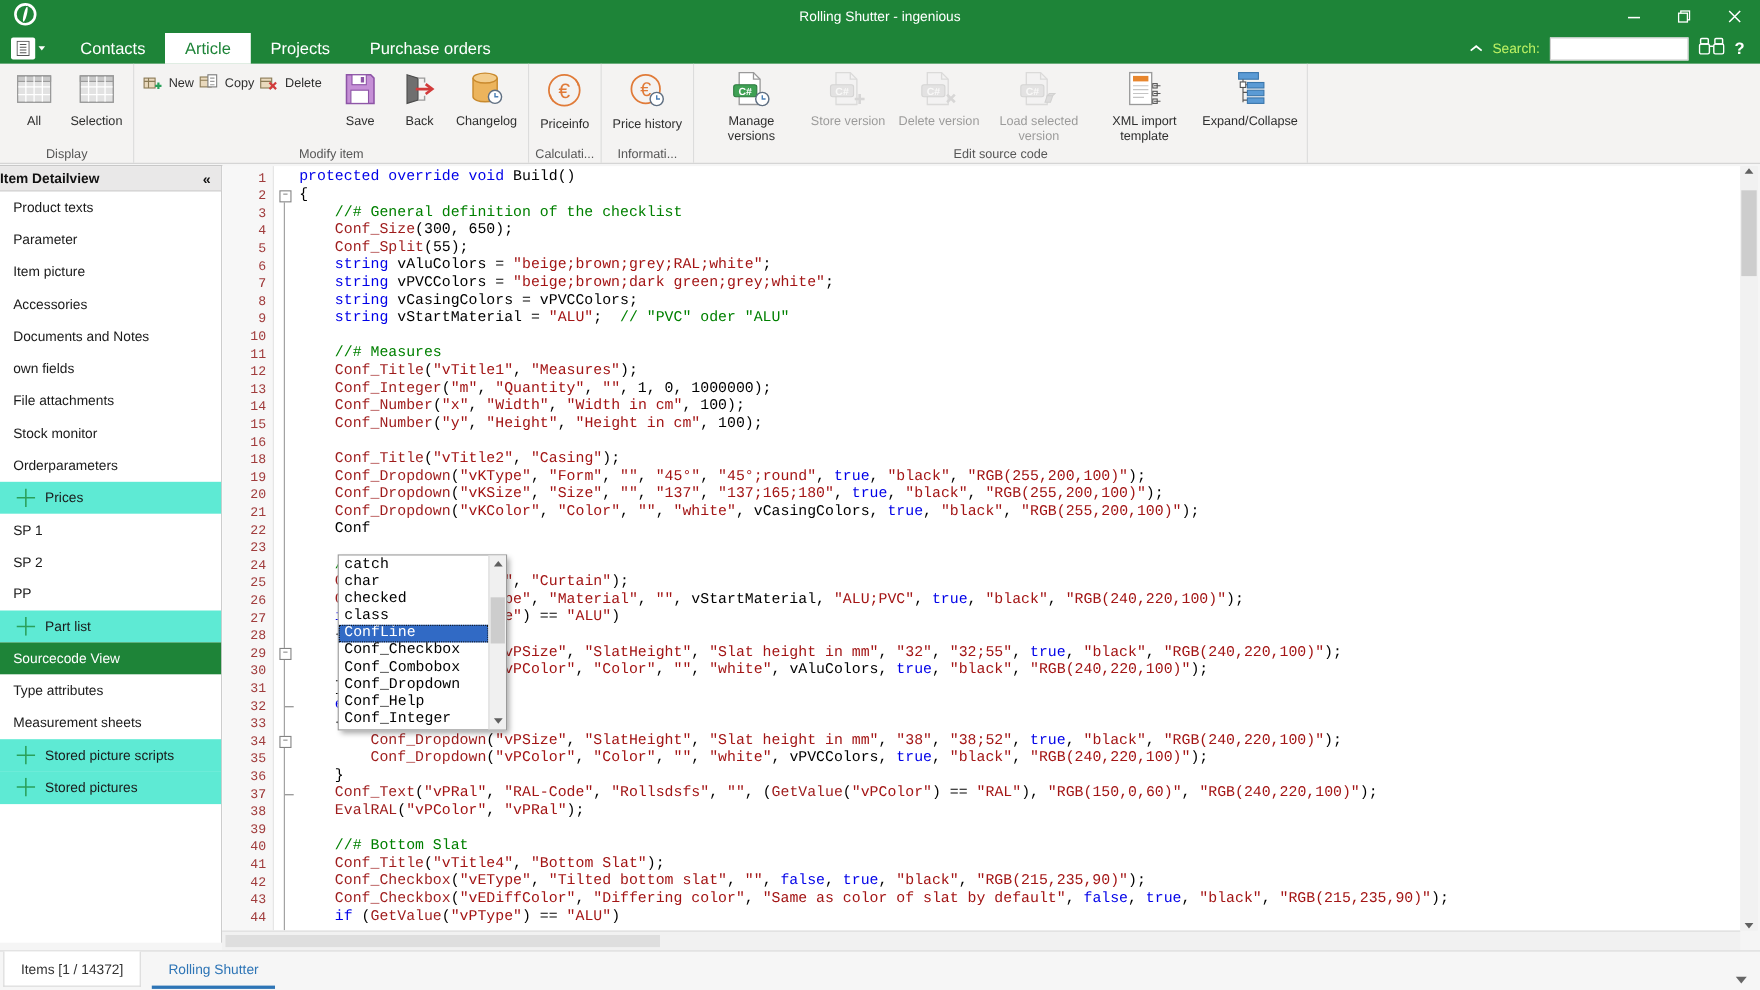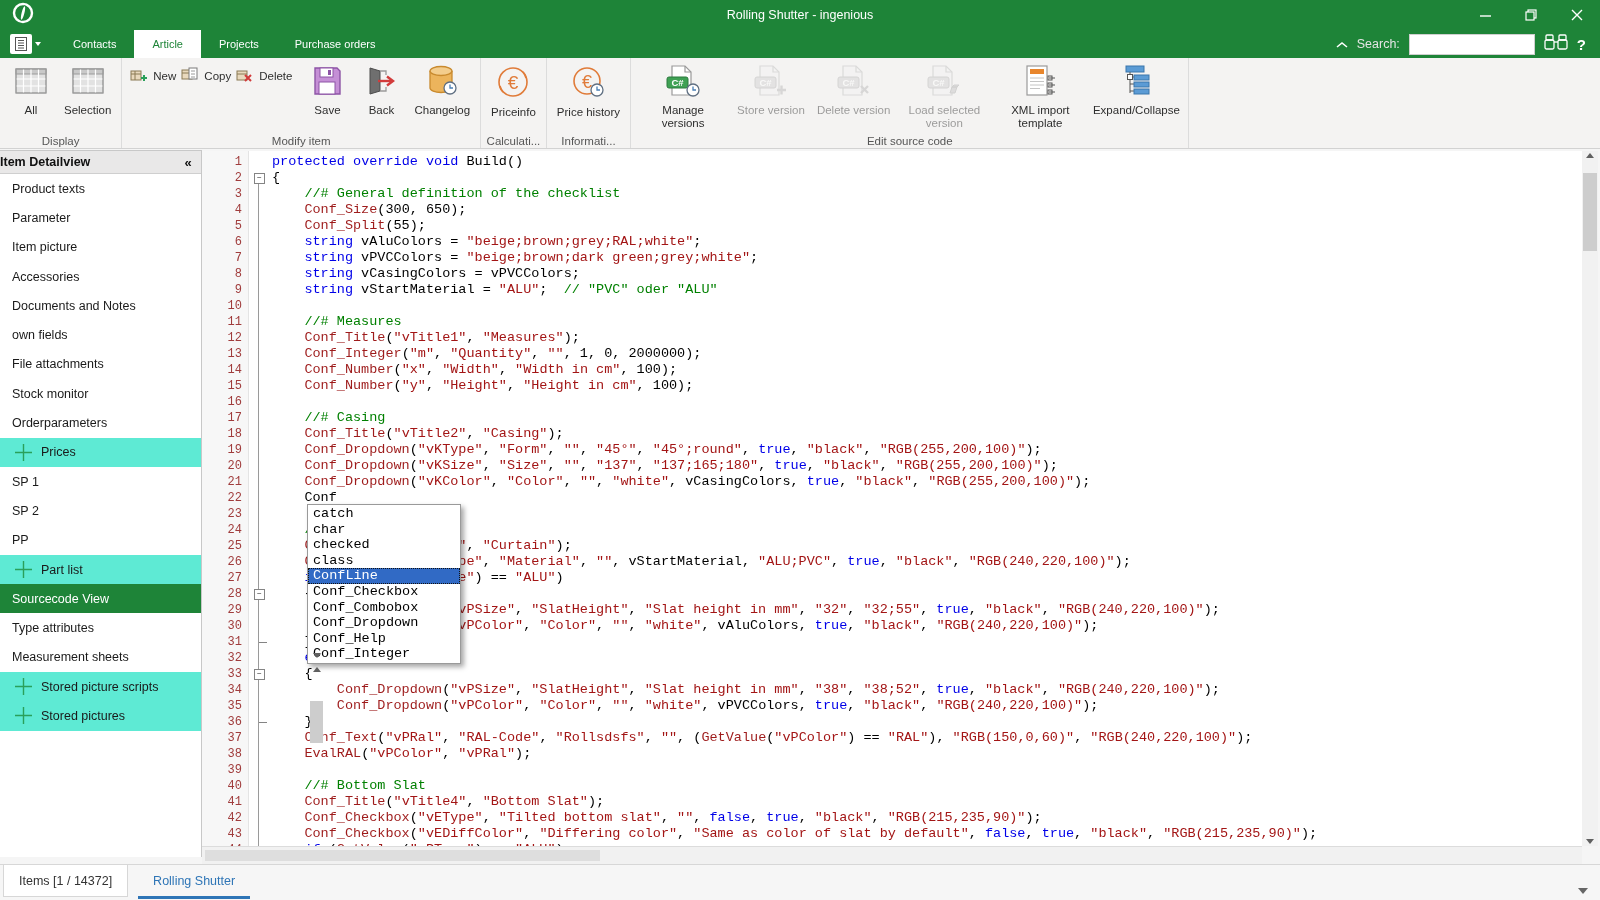--- a/index.html
+++ b/index.html
@@ -16,24 +16,24 @@
   .logo{margin-left:12px;z-index:2;}
   .wtitle{position:absolute;left:0;right:0;text-align:center;color:#fff;font-size:12.5px;}
   .winbtns{margin-left:auto;display:flex;height:100%;z-index:2;}
   .winbtn{width:46px;height:100%;display:flex;align-items:center;justify-content:center;color:#fff;cursor:default;}
   
   .tabbar{position:absolute;left:0;top:30px;right:0;height:28px;background:var(--green);
           display:flex;align-items:stretch;}
   .menu-btn{align-self:center;margin:0 14px 0 10px;display:flex;align-items:center;gap:3px;}
   .menu-sq{width:22px;height:20px;background:#fff;border-radius:2px;display:flex;align-items:center;justify-content:center;}
   .menu-caret{width:0;height:0;border-left:3.5px solid transparent;border-right:3.5px solid transparent;border-top:4px solid #fff;}
-  .navtab{padding:0 18px;display:flex;align-items:center;color:#fff;font-size:11px;white-space:nowrap;}
+  .navtab{padding:0 18px;display:flex;align-items:center;color:#fff;font-size:15px;white-space:nowrap;}
   .navtab.active{background:#fff;color:var(--green);}
   .searchbox-wrap{margin-left:auto;display:flex;align-items:center;gap:9px;padding-right:14px;}
-  .search-label{color:#e5e5e5;font-size:12.5px;}
+  .search-label{color:#bef264;font-size:12.5px;}
   .search-input{width:118px;height:19px;border:1px solid #cfcfcf;background:#fff;font-size:12px;padding:0 3px;outline:none;}
   
   .ribbon{position:absolute;left:0;top:58px;right:0;height:90px;background:#f4f3f2;
           border-bottom:1px solid #d2d2d2;display:flex;align-items:stretch;}
   .rgroup{position:relative;display:flex;align-items:flex-start;padding:2px 4px 15px 4px;border-right:1px solid #dcdcdc;}
   .rgroup-label{position:absolute;bottom:1px;left:0;right:0;text-align:center;font-size:11.5px;color:#565656;white-space:nowrap;}
   .rbtn{display:flex;flex-direction:column;align-items:center;justify-content:flex-start;
         padding:4px 6px 0 6px;font-size:11.5px;color:#2e2e2e;text-align:center;line-height:1.18;
         min-width:42px;max-width:84px;cursor:default;}
   .rbtn svg{margin-bottom:2px;}
@@ -59,21 +59,21 @@
   .codeline .num{position:absolute;left:0;top:1px;width:40px;text-align:right;
                  font:12px "Liberation Mono","DejaVu Sans Mono",monospace;color:var(--ln);}
   .codeline pre{margin:0 0 0 70px;font:13.5px/16px "Liberation Mono","DejaVu Sans Mono",monospace;white-space:pre;}
   .seg-k{color:var(--k);} .seg-s{color:var(--s);} .seg-f{color:var(--f);text-align:right;} .seg-c{color:var(--c);} .seg-p{color:var(--p);}
   .foldline{position:absolute;left:56px;top:27px;width:1px;height:668px;background:#9a9a9a;}
   .foldbox{position:absolute;left:52px;width:9px;height:9px;background:#fff;border:1px solid #848484;
            font:8px/7px "Liberation Mono",monospace;text-align:center;color:#333;z-index:2;}
   .foldtick{position:absolute;left:57px;width:8px;height:1px;background:#848484;z-index:2;}
   
   .autocomplete{position:absolute;left:307px;top:504px;width:152px;background:#fff;border:1px solid #9a9a9a;
-                box-shadow:3px 3px 5px rgba(0,0,0,.35);display:flex;z-index:6;flex-direction:column;}
+                box-shadow:3px 3px 5px rgba(0,0,0,.35);display:flex;z-index:6;}
   .ac-list{flex:1;padding:1px 0;}
   .ac-item{height:15.6px;font:13.5px/15.6px "Liberation Mono","DejaVu Sans Mono",monospace;padding-left:5px;
            white-space:pre;color:#000;cursor:default;}
   .ac-item.sel{background:var(--sel-blue);color:#fff;outline:1px dotted #111;outline-offset:-1px;}
   .ac-scroll{width:15px;background:#f0f0f0;border-left:1px solid #dadada;position:relative;}
   .ac-up,.ac-down{position:absolute;left:0;right:0;height:14px;display:flex;align-items:center;justify-content:center;}
   .ac-up{top:0;} .ac-down{bottom:0;}
   .tri-up{width:0;height:0;border-left:4px solid transparent;border-right:4px solid transparent;border-bottom:5px solid #606060;}
   .tri-down{width:0;height:0;border-left:4px solid transparent;border-right:4px solid transparent;border-top:5px solid #606060;}
   .ac-thumb{position:absolute;left:1px;right:1px;top:38px;height:42px;background:#cdcdcd;}
@@ -469,37 +469,33 @@
       <div class="codeline">
         <span class="num">11</span>
         <pre><span class="seg-p">    </span><span class="seg-c">//# Measures</span></pre>
       </div>
       <div class="codeline">
         <span class="num">12</span>
         <pre><span class="seg-p">    </span><span class="seg-f">Conf_Title</span><span class="seg-p">(</span><span class="seg-s">"vTitle1"</span><span class="seg-p">, </span><span class="seg-s">"Measures"</span><span class="seg-p">);</span></pre>
       </div>
       <div class="codeline">
         <span class="num">13</span>
-        <pre><span class="seg-p">    </span><span class="seg-f">Conf_Integer</span><span class="seg-p">(</span><span class="seg-s">"m"</span><span class="seg-p">, </span><span class="seg-s">"Quantity"</span><span class="seg-p">, </span><span class="seg-s">""</span><span class="seg-p">, 1, 0, 2000000);</span></pre>
+        <pre><span class="seg-p">    </span><span class="seg-f">Conf_Integer</span><span class="seg-p">(</span><span class="seg-s">"m"</span><span class="seg-p">, </span><span class="seg-s">"Quantity"</span><span class="seg-p">, </span><span class="seg-s">""</span><span class="seg-p">, 1, 0, 1000000);</span></pre>
       </div>
       <div class="codeline">
         <span class="num">14</span>
         <pre><span class="seg-p">    </span><span class="seg-f">Conf_Number</span><span class="seg-p">(</span><span class="seg-s">"x"</span><span class="seg-p">, </span><span class="seg-s">"Width"</span><span class="seg-p">, </span><span class="seg-s">"Width in cm"</span><span class="seg-p">, 100);</span></pre>
       </div>
       <div class="codeline">
         <span class="num">15</span>
         <pre><span class="seg-p">    </span><span class="seg-f">Conf_Number</span><span class="seg-p">(</span><span class="seg-s">"y"</span><span class="seg-p">, </span><span class="seg-s">"Height"</span><span class="seg-p">, </span><span class="seg-s">"Height in cm"</span><span class="seg-p">, 100);</span></pre>
       </div>
       <div class="codeline">
         <span class="num">16</span>
         <pre></pre>
-      </div>
-      <div class="codeline">
-        <span class="num">17</span>
-        <pre><span class="seg-p">    </span><span class="seg-c">//# Casing</span></pre>
       </div>
       <div class="codeline">
         <span class="num">18</span>
         <pre><span class="seg-p">    </span><span class="seg-f">Conf_Title</span><span class="seg-p">(</span><span class="seg-s">"vTitle2"</span><span class="seg-p">, </span><span class="seg-s">"Casing"</span><span class="seg-p">);</span></pre>
       </div>
       <div class="codeline">
         <span class="num">19</span>
         <pre><span class="seg-p">    </span><span class="seg-f">Conf_Dropdown</span><span class="seg-p">(</span><span class="seg-s">"vKType"</span><span class="seg-p">, </span><span class="seg-s">"Form"</span><span class="seg-p">, </span><span class="seg-s">""</span><span class="seg-p">, </span><span class="seg-s">"45°"</span><span class="seg-p">, </span><span class="seg-s">"45°;round"</span><span class="seg-p">, </span><span class="seg-k">true</span><span class="seg-p">, </span><span class="seg-s">"black"</span><span class="seg-p">, </span><span class="seg-s">"RGB(255,200,100)"</span><span class="seg-p">);</span></pre>
       </div>
       <div class="codeline">

